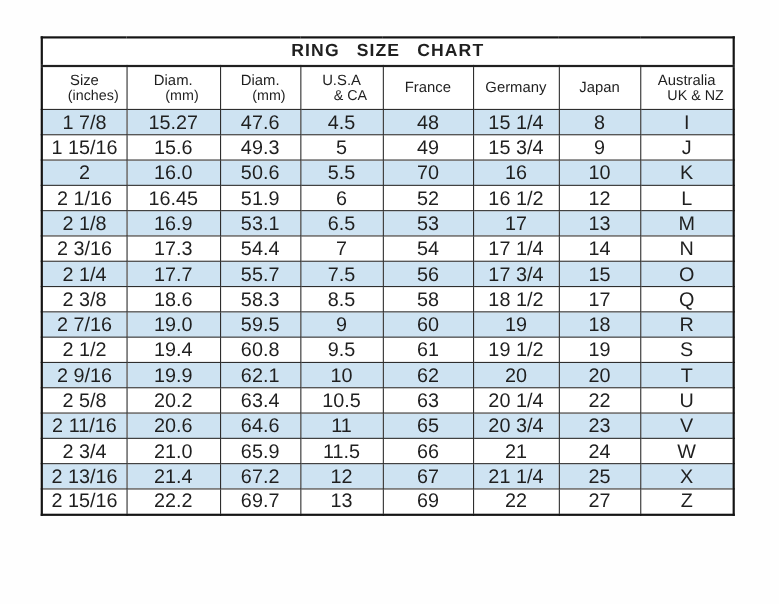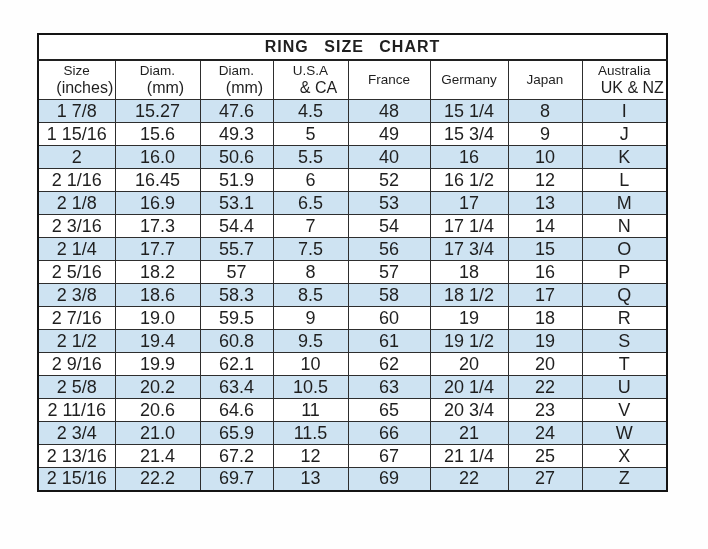--- a/index.html
+++ b/index.html
@@ -55,21 +55,21 @@
     border-bottom: 2px solid #202020;
   }
   tr.header-row th {
     height: 38px;
     font-size: 13.5px;
     font-weight: normal;
     line-height: 1.12;
     background: #ffffff;
   }
   tr.header-row th .sub {
-    font-size: 16px;
+    font-size: 13px;
     padding-left: 16px;
   }
   tbody tr {
     height: 23px;
     font-size: 18px;
   }
   tbody tr:nth-child(odd) {
     background: #cee3f2;
   }
   tbody tr:nth-child(even) {
@@ -146,21 +146,21 @@
           <td>49</td>
           <td>15 3/4</td>
           <td>9</td>
           <td>J</td>
         </tr>
         <tr>
           <td>2</td>
           <td>16.0</td>
           <td>50.6</td>
           <td>5.5</td>
-          <td>40</td>
+          <td>70</td>
           <td>16</td>
           <td>10</td>
           <td>K</td>
         </tr>
         <tr>
           <td>2 1/16</td>
           <td>16.45</td>
           <td>51.9</td>
           <td>6</td>
           <td>52</td>
@@ -192,30 +192,20 @@
           <td>2 1/4</td>
           <td>17.7</td>
           <td>55.7</td>
           <td>7.5</td>
           <td>56</td>
           <td>17 3/4</td>
           <td>15</td>
           <td>O</td>
         </tr>
         <tr>
-          <td>2 5/16</td>
-          <td>18.2</td>
-          <td>57</td>
-          <td>8</td>
-          <td>57</td>
-          <td>18</td>
-          <td>16</td>
-          <td>P</td>
-        </tr>
-        <tr>
           <td>2 3/8</td>
           <td>18.6</td>
           <td>58.3</td>
           <td>8.5</td>
           <td>58</td>
           <td>18 1/2</td>
           <td>17</td>
           <td>Q</td>
         </tr>
         <tr>

